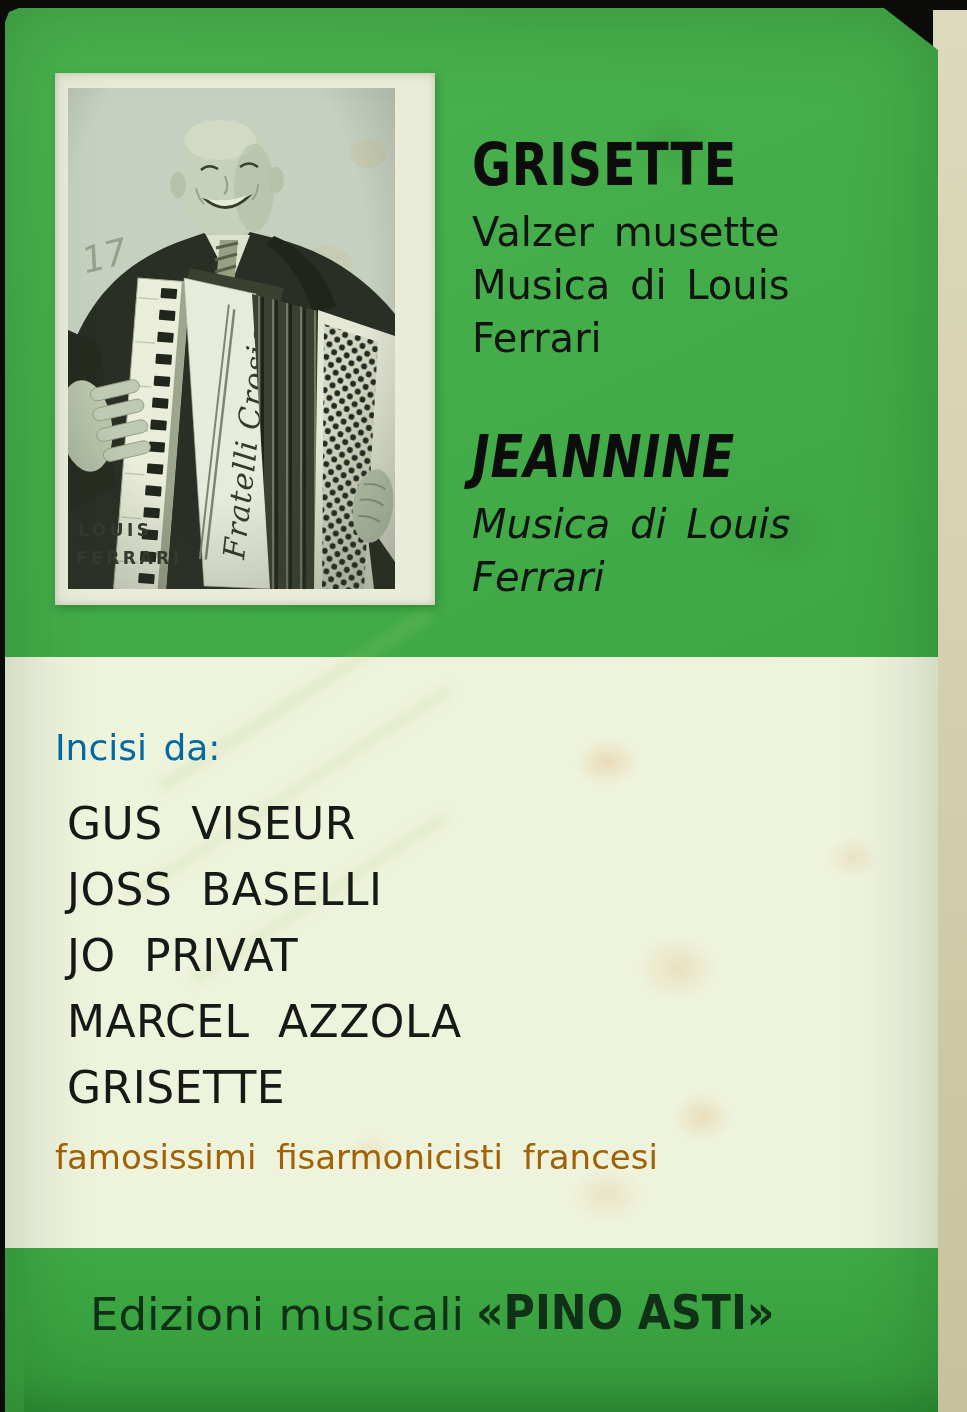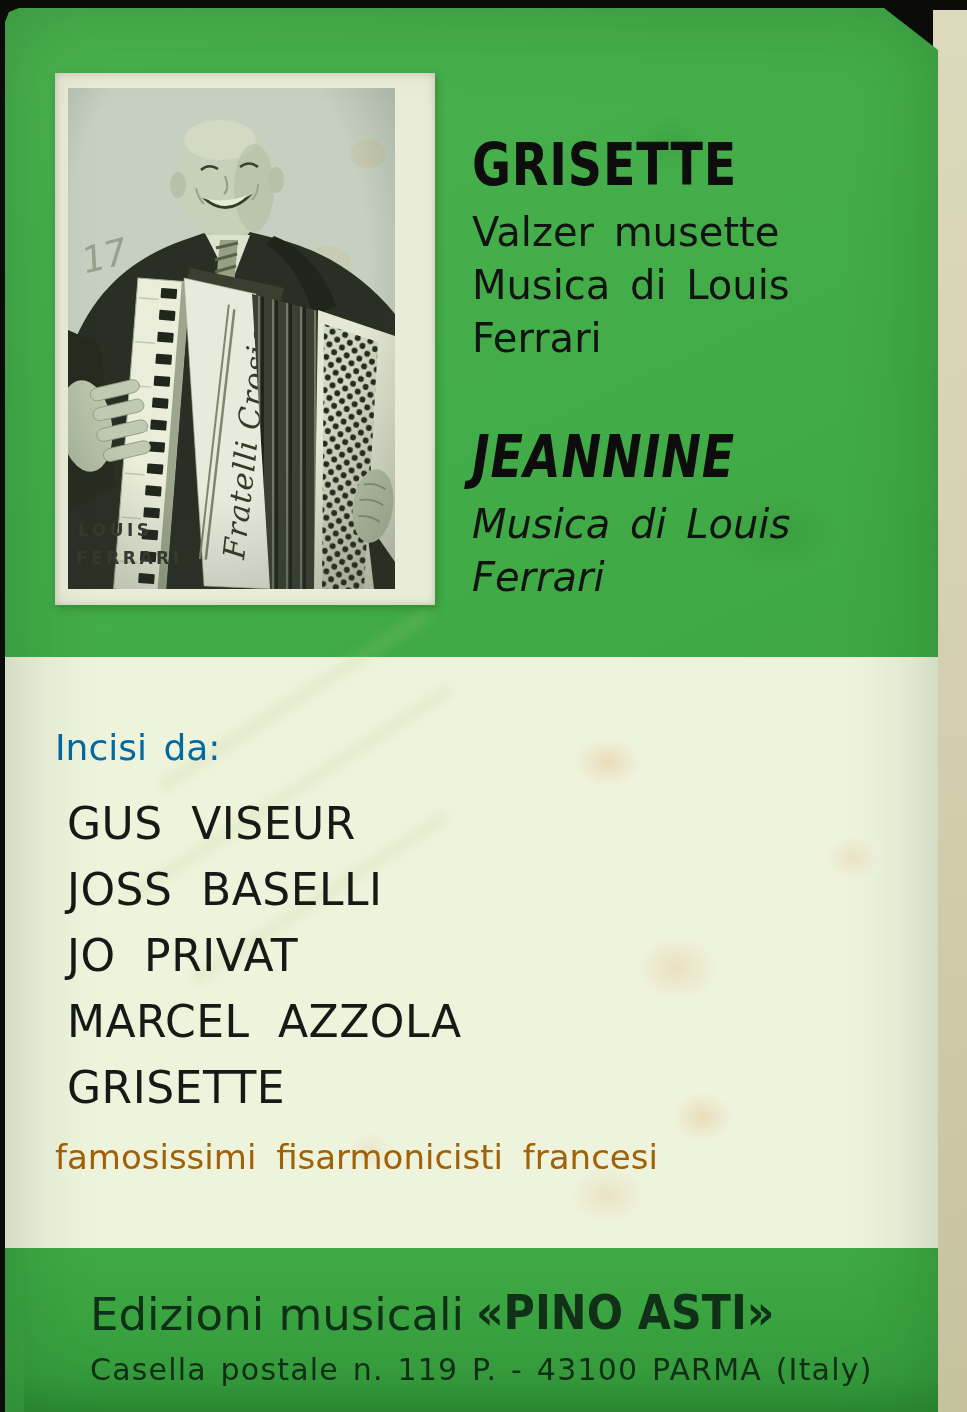--- a/index.html
+++ b/index.html
@@ -247,16 +247,15 @@
       <div>MARCEL AZZOLA</div>
       <div>GRISETTE</div>
     </div>
     <div class="tagline">famosissimi fisarmonicisti francesi</div>
   </div>
 
   <div class="band">
     <div class="band-line1">
       <span>Edizioni musicali</span><span class="pub-name">«PINO ASTI»</span>
     </div>
-    <div class="band-line2">Casella postale n. 119 P. - 43100 PARMA (Italy)</div>
   </div>
 
 </div>
 
 </body></html>

